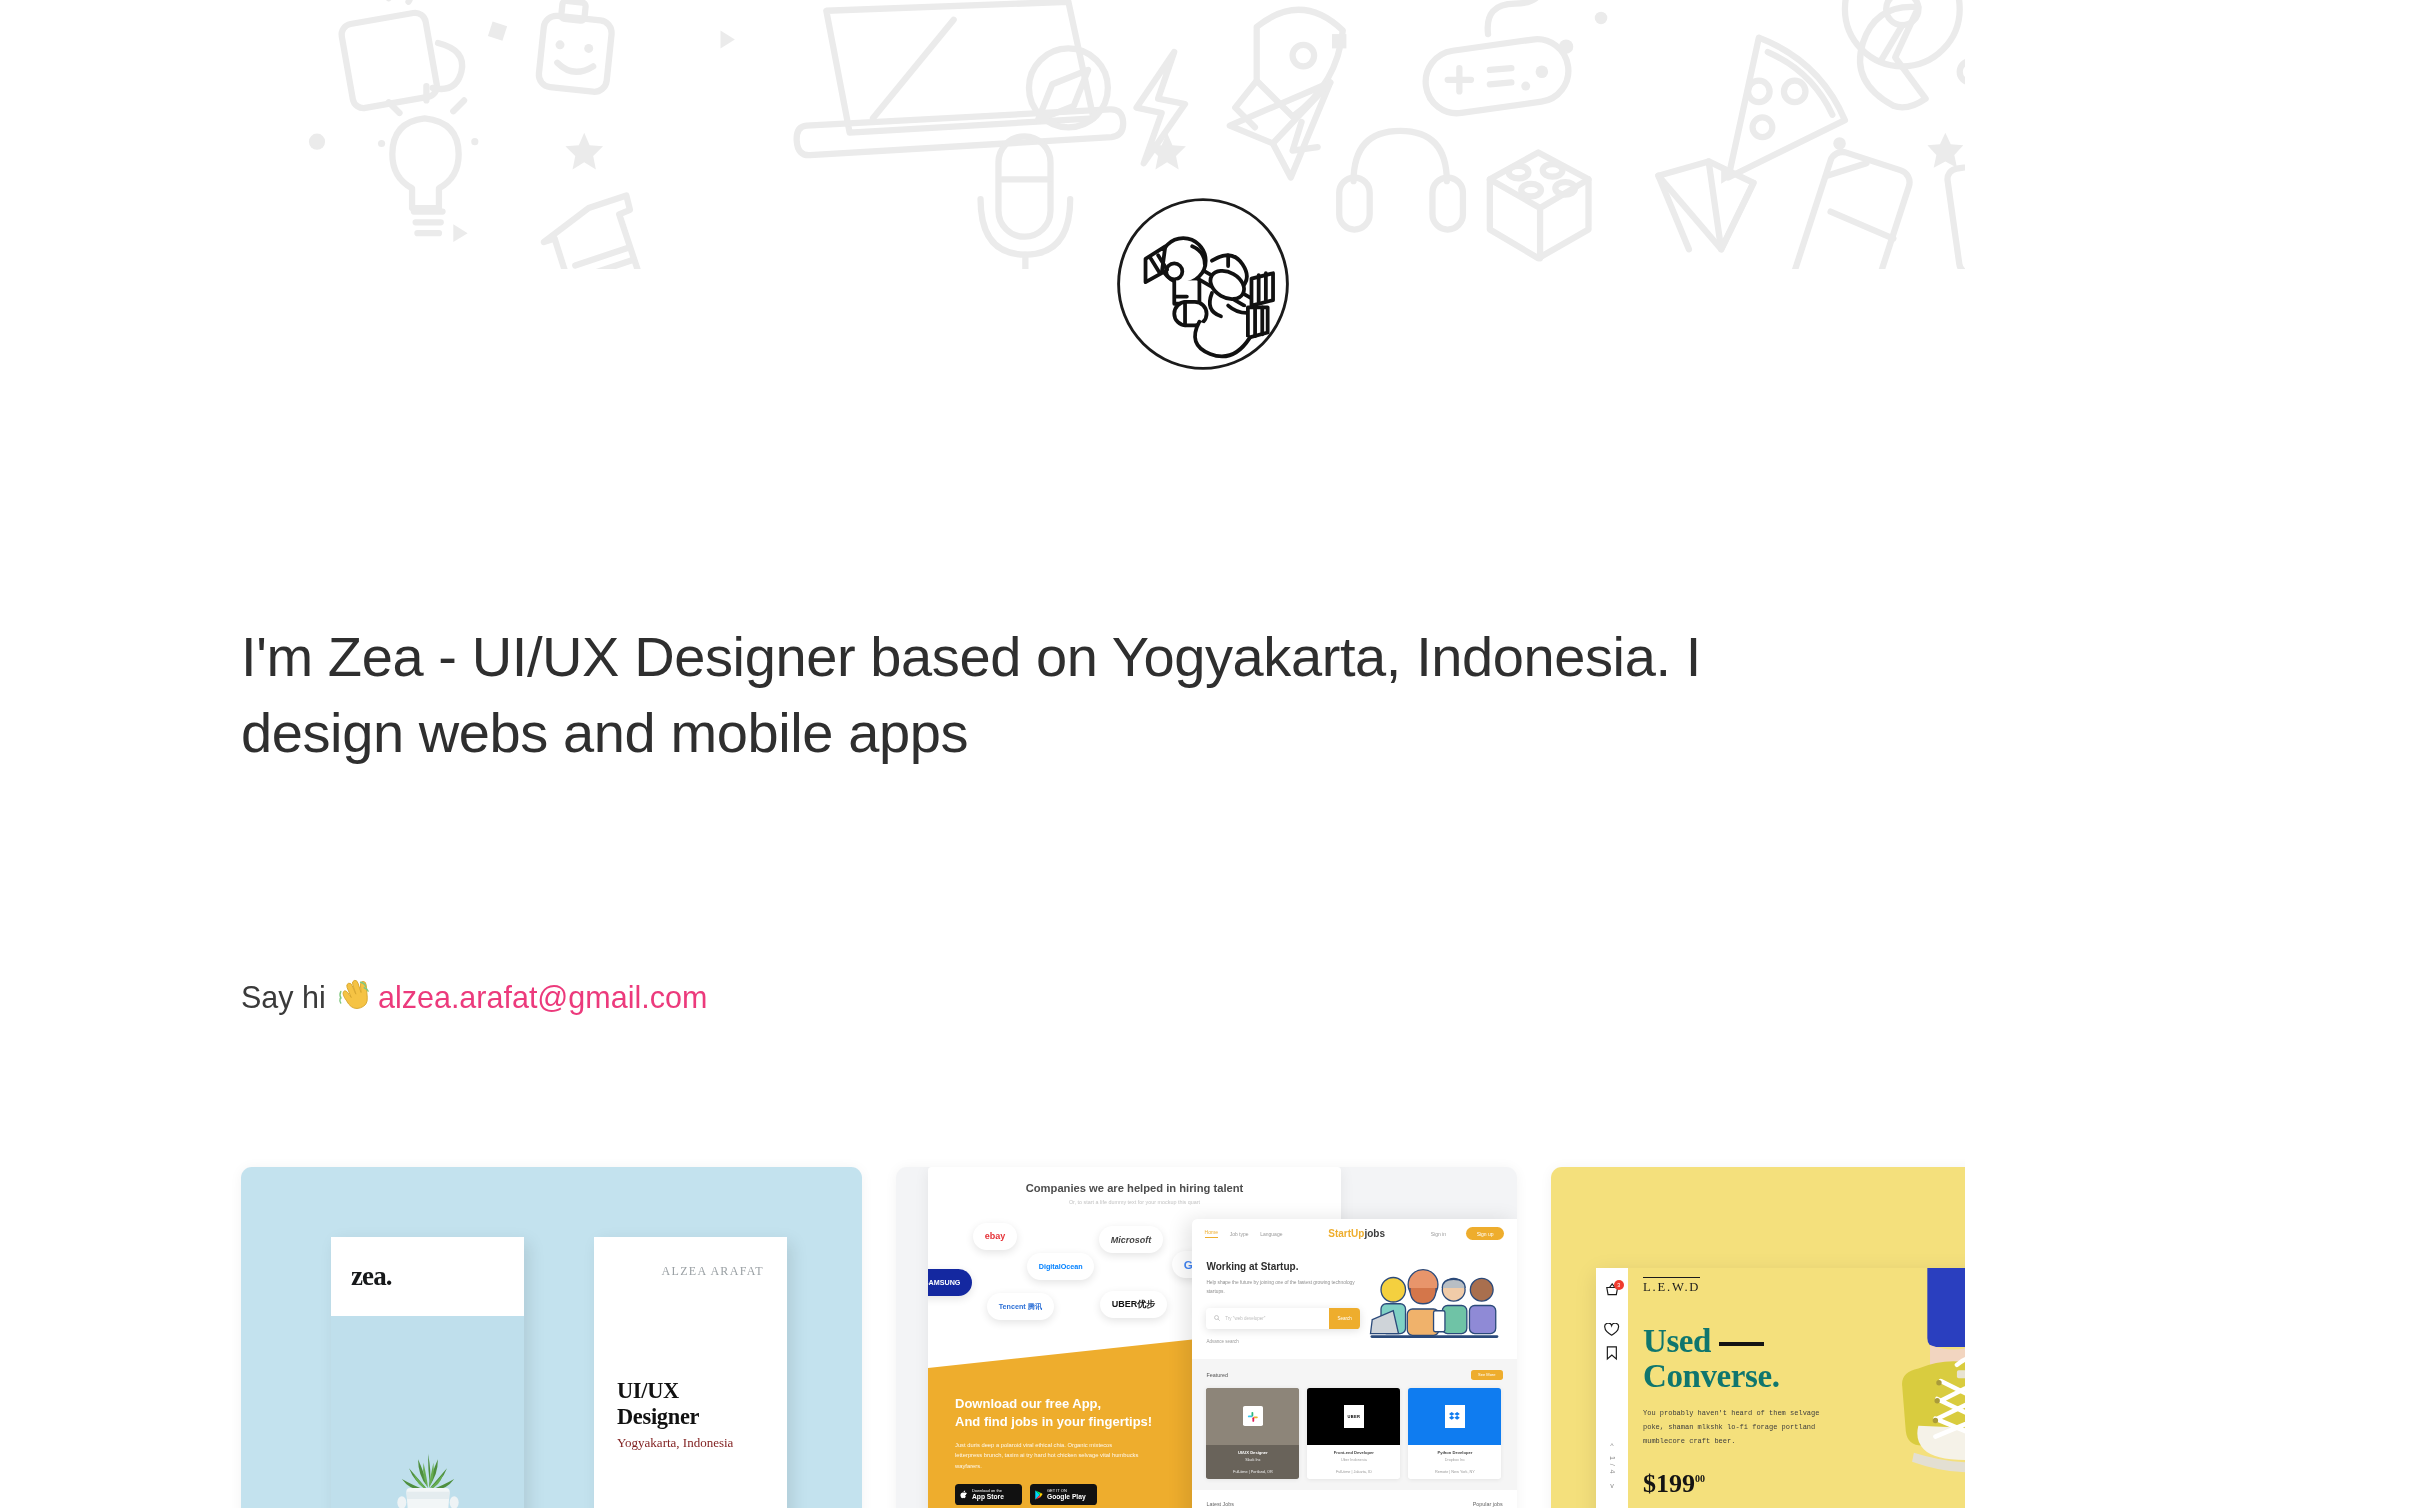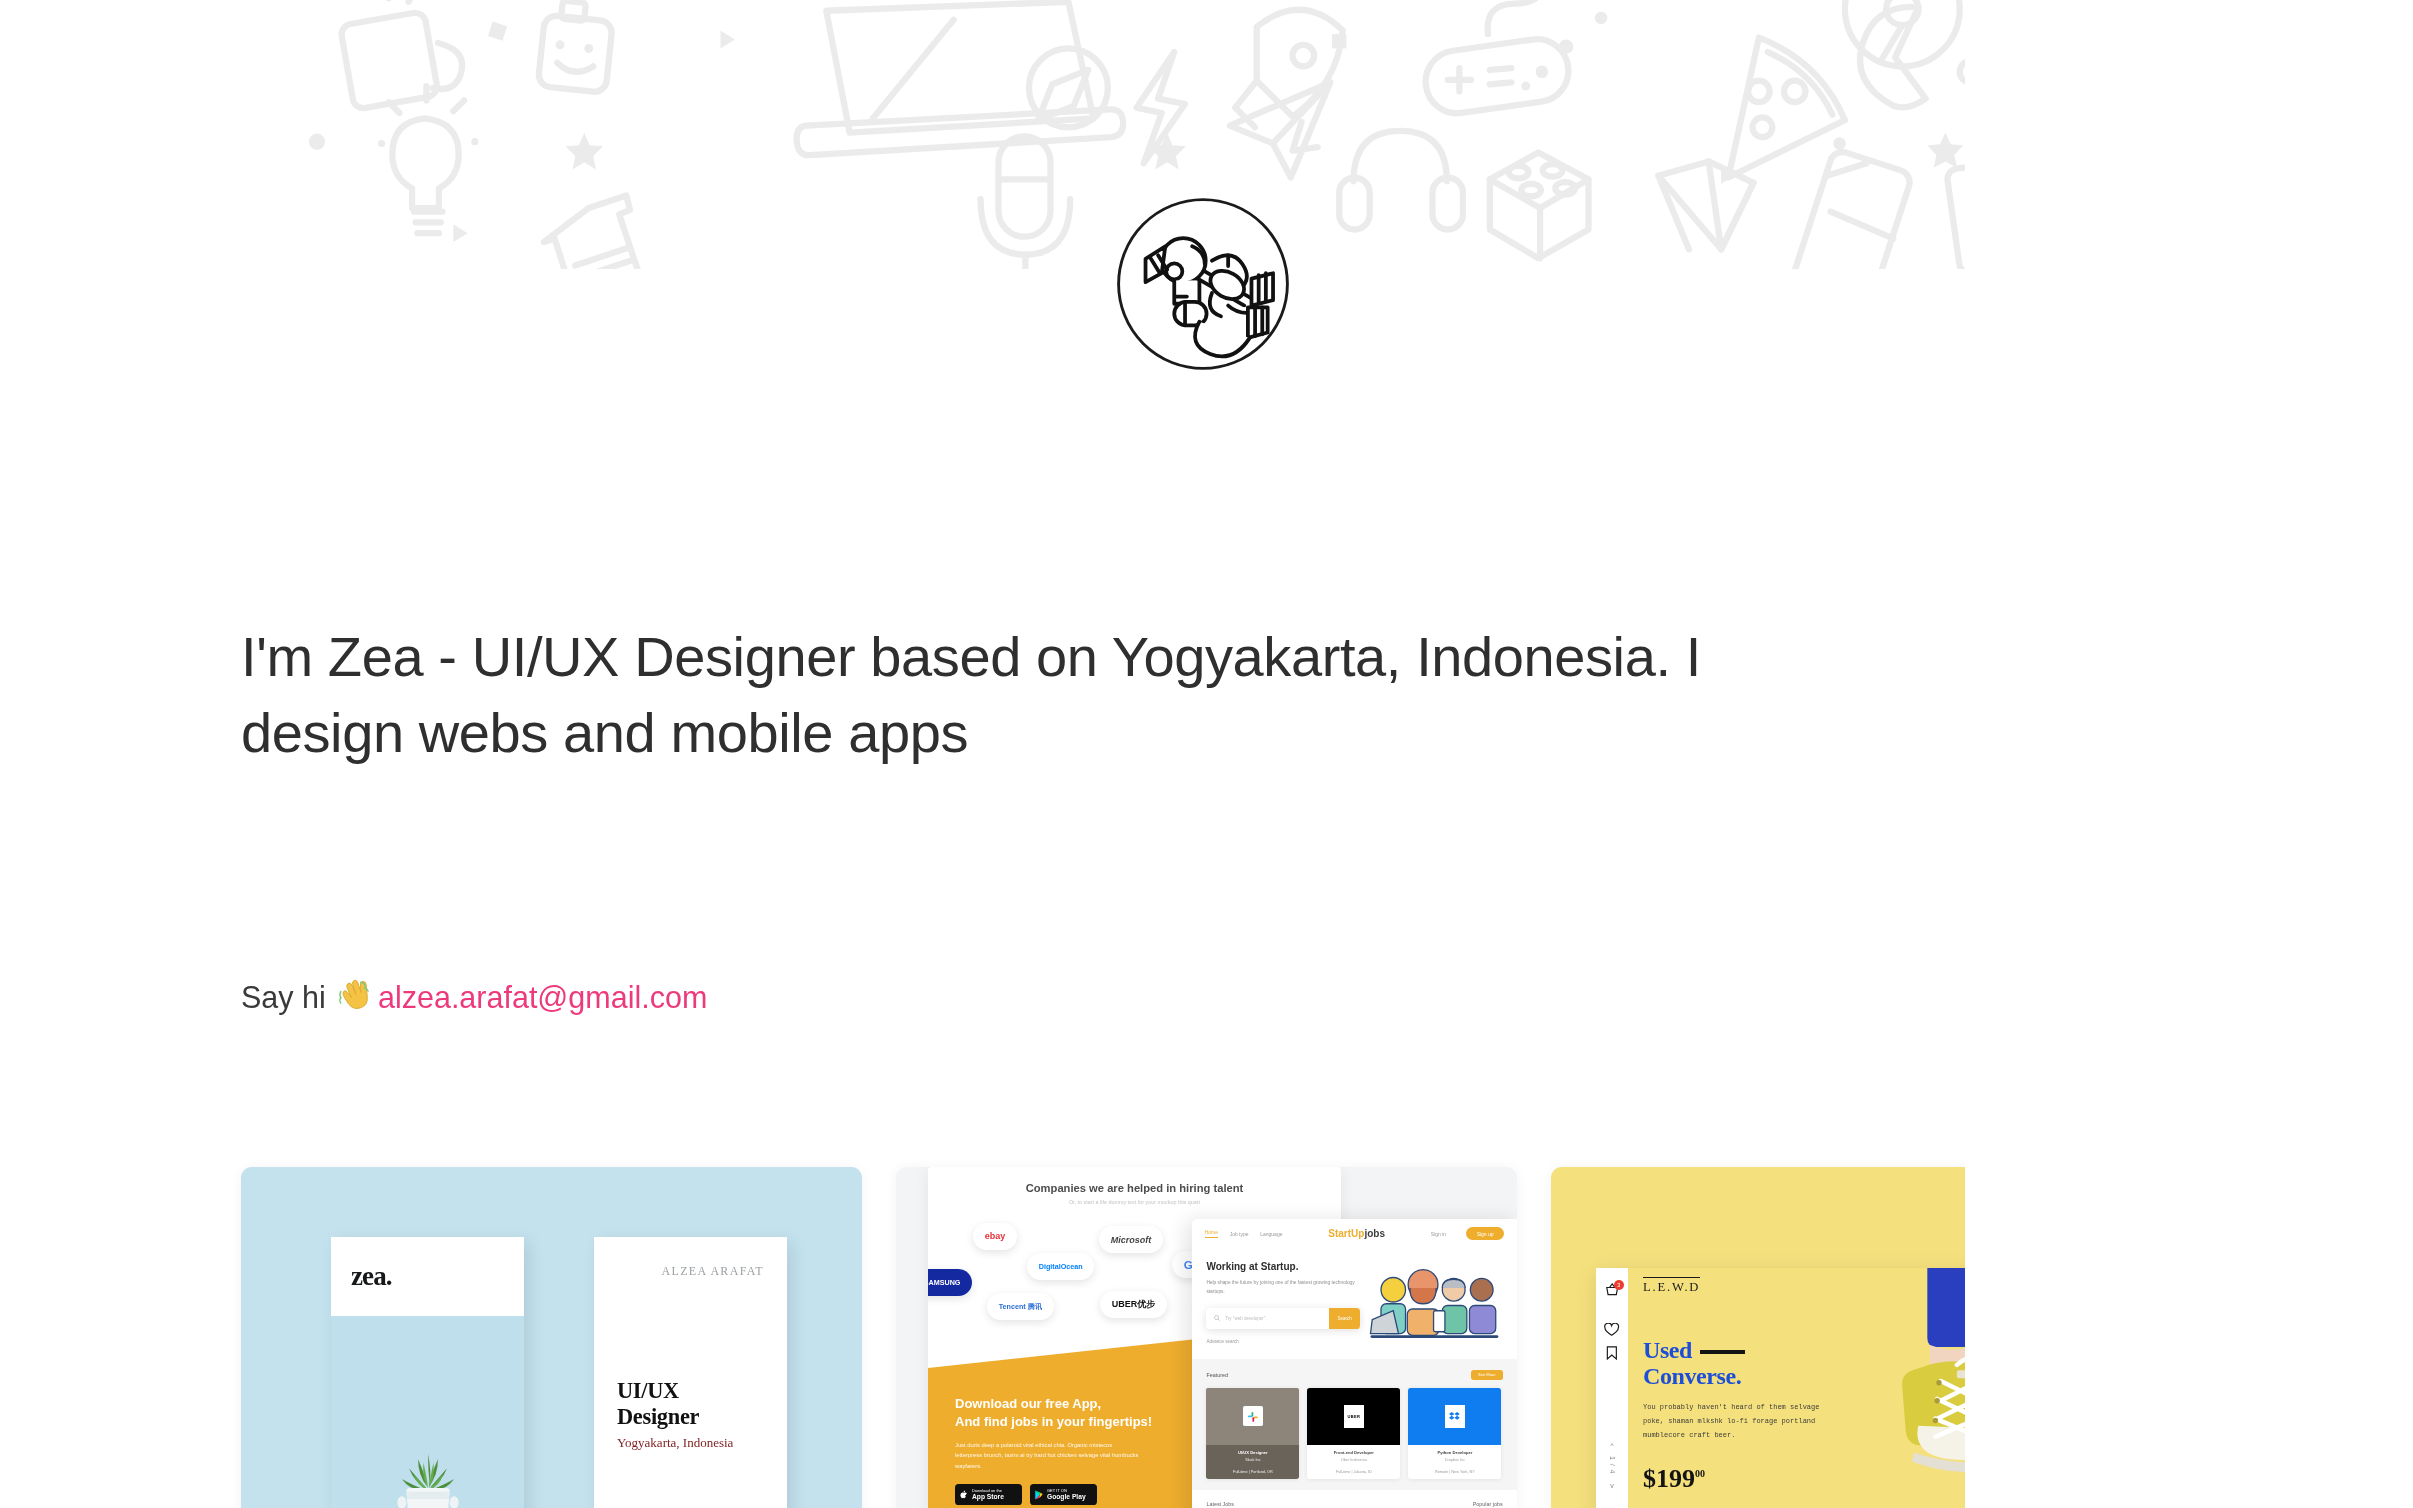--- a/index.html
+++ b/index.html
@@ -167,21 +167,21 @@
     position:absolute; left:0; top:0; width:32px; bottom:0;
     background:#fff; display:flex; flex-direction:column; align-items:center;
     padding-top:15.3px; gap:23px;
   }
   .lw-cart { position:relative; }
   .lw-badge { position:absolute; right:-4.5px; top:-3.6px; background:#f03c2e; color:#fff; font-size:5.4px; border-radius:50%; width:10px; height:10px; display:flex; align-items:center; justify-content:center; }
   .lw-pager { position:absolute; left:50%; transform:translateX(-50%); bottom:36px; display:flex; flex-direction:column; align-items:center; gap:6.3px; color:#8c8c8c; font-size:7.2px; }
   .lw-pager .pg { writing-mode:vertical-rl; font-size:7.2px; letter-spacing:0.9px; }
   .lw-content { position:absolute; left:47px; top:9px; }
   .lw-brand { font-family:"Liberation Serif", serif; font-size:12.6px; letter-spacing:1.8px; color:#1a1a1a; border-top:1.8px solid #1a1a1a; display:inline-block; padding-top:1.8px; }
-  .lw-title { font-family:"Liberation Serif", serif; font-weight:700; font-size:24px; line-height:1.08; color:#1d4ed8; margin-top:43px; letter-spacing:-0.4px; }
+  .lw-title { font-family:"Liberation Serif", serif; font-weight:700; font-size:33px; line-height:1.08; color:#0f766e; margin-top:29px; letter-spacing:-0.4px; }
   .lw-title .dash { display:inline-block; width:45px; height:3.6px; background:#141414; vertical-align:middle; margin-left:8px; }
   .lw-desc { font-family:"Liberation Mono", monospace; font-size:7px; line-height:2.0; color:#3d3d3d; margin-top:10.8px; width:180px; }
   .lw-price { font-family:"Liberation Serif", serif; font-weight:700; font-size:26px; color:#141414; margin-top:21.5px; }
   .lw-price sup { font-size:10px; }
   .lw-shoes { position:absolute; right:16px; top:0; bottom:0; width:278px; }
 </style>
 </head>
 <body>
 
 <div class="page">

